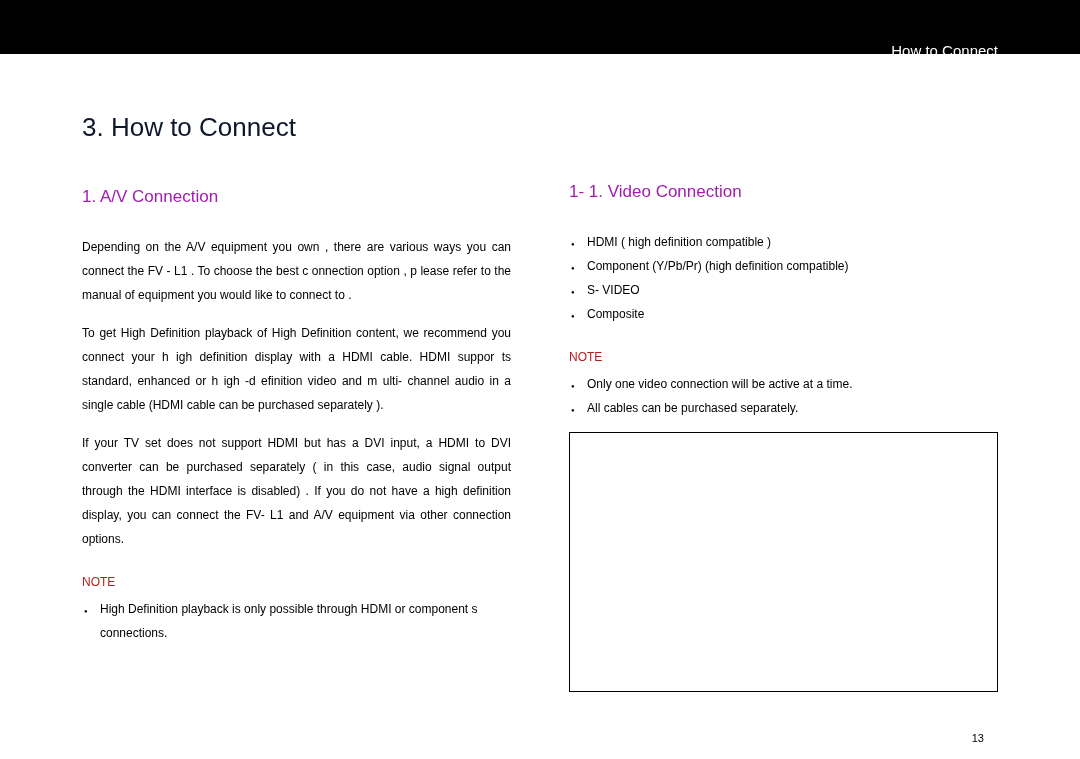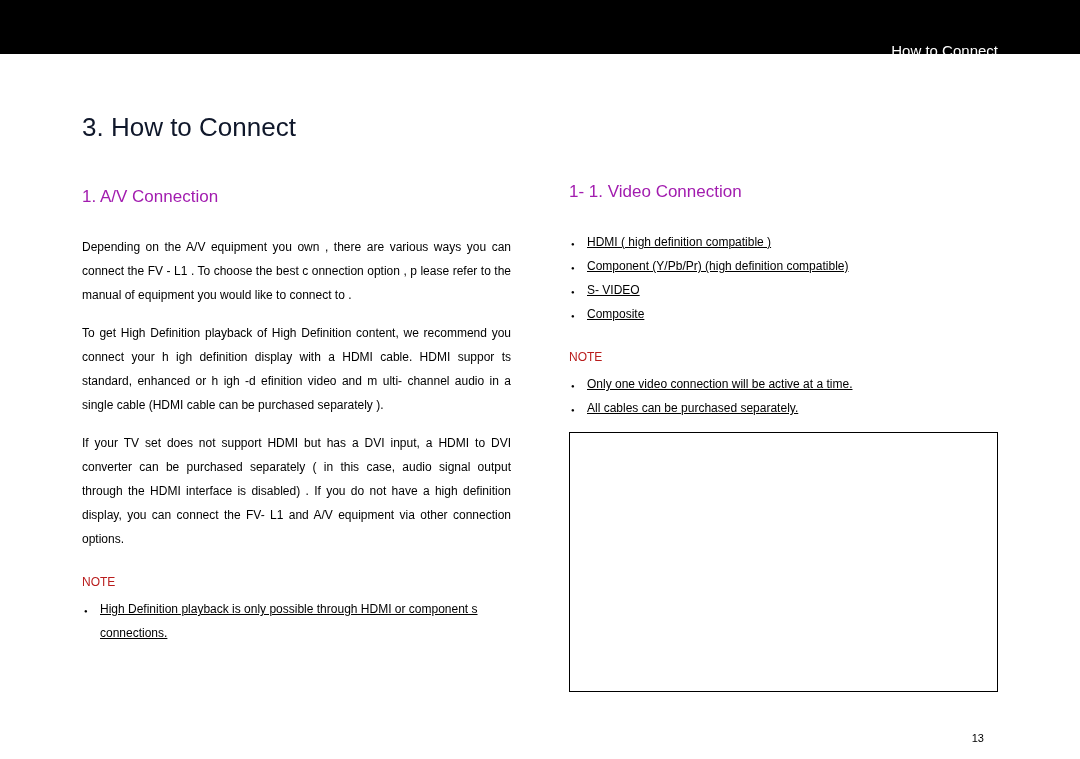--- a/index.html
+++ b/index.html
@@ -63,21 +63,20 @@
     .bullet-list {
       list-style: none;
       padding-left: 0;
     }
     .bullet-list li {
       font-size: 12px;
       line-height: 2.0;
       color: #000;
       padding-left: 18px;
       position: relative;
-      text-decoration: underline;
     }
     .bullet-list li::before {
       content: "●";
       position: absolute;
       left: 2px;
       font-size: 6px;
       top: 8px;
     }
     .image-box {
       border: 1px solid #000;

